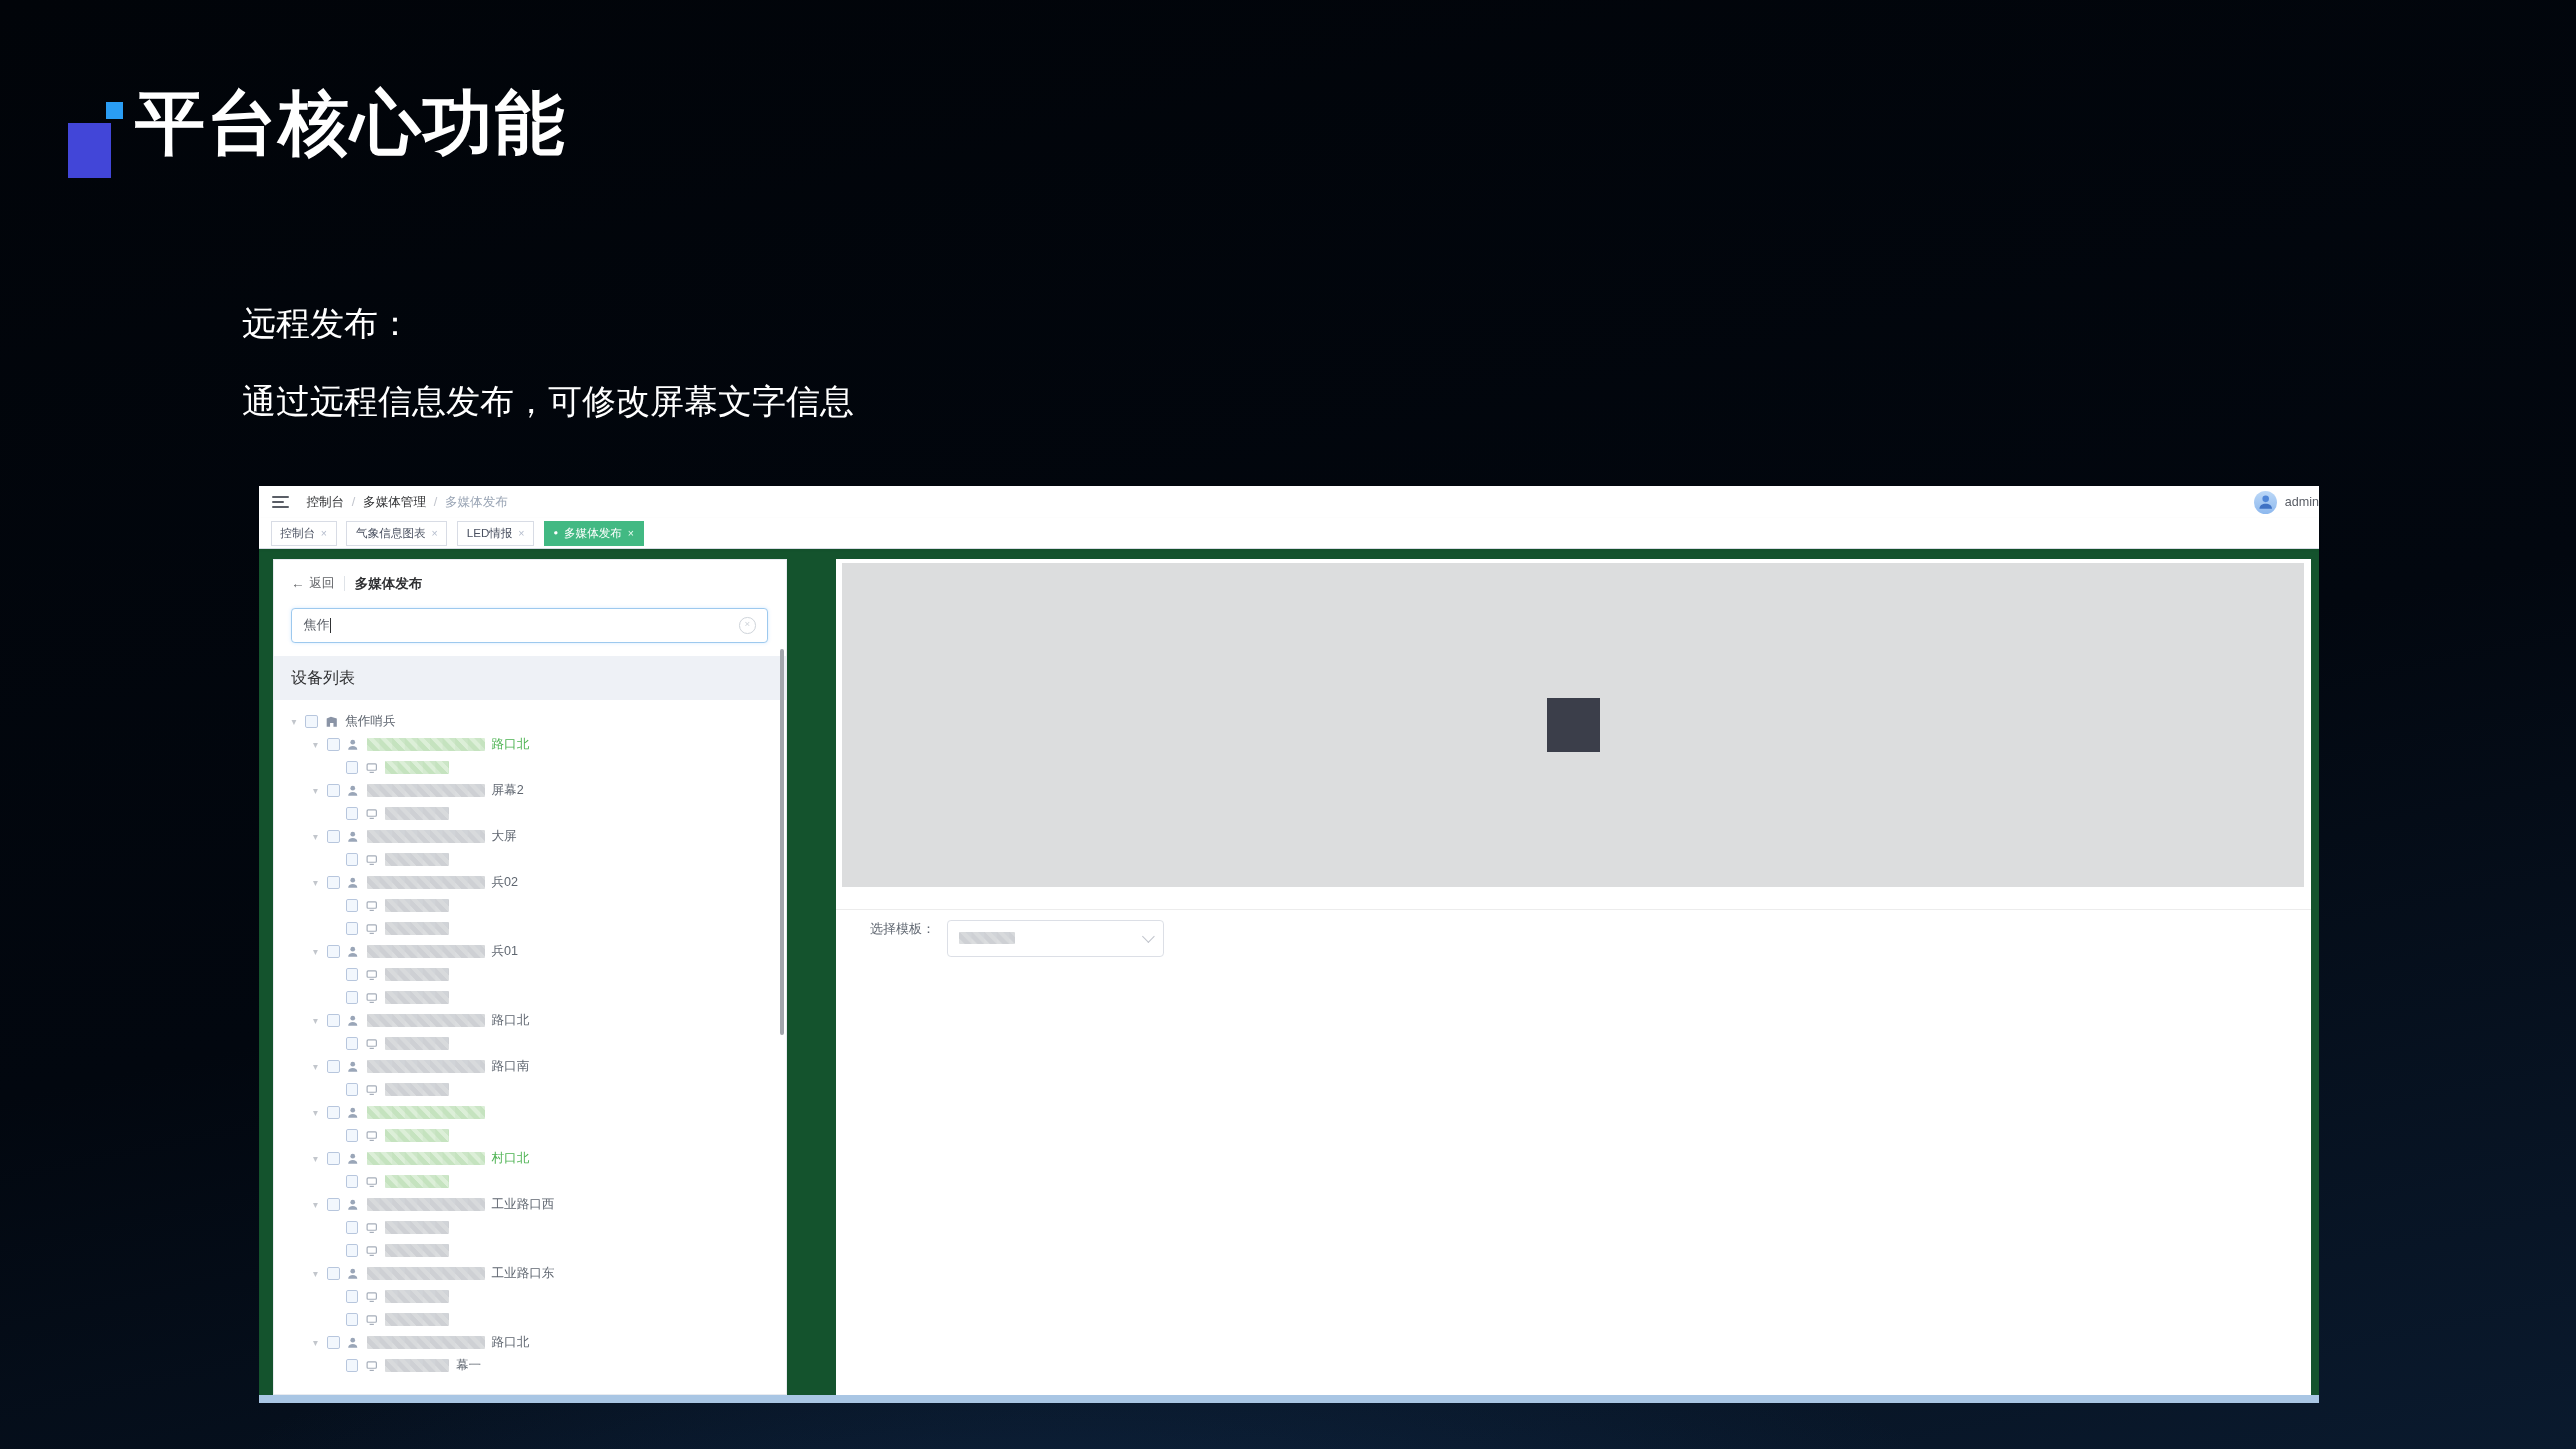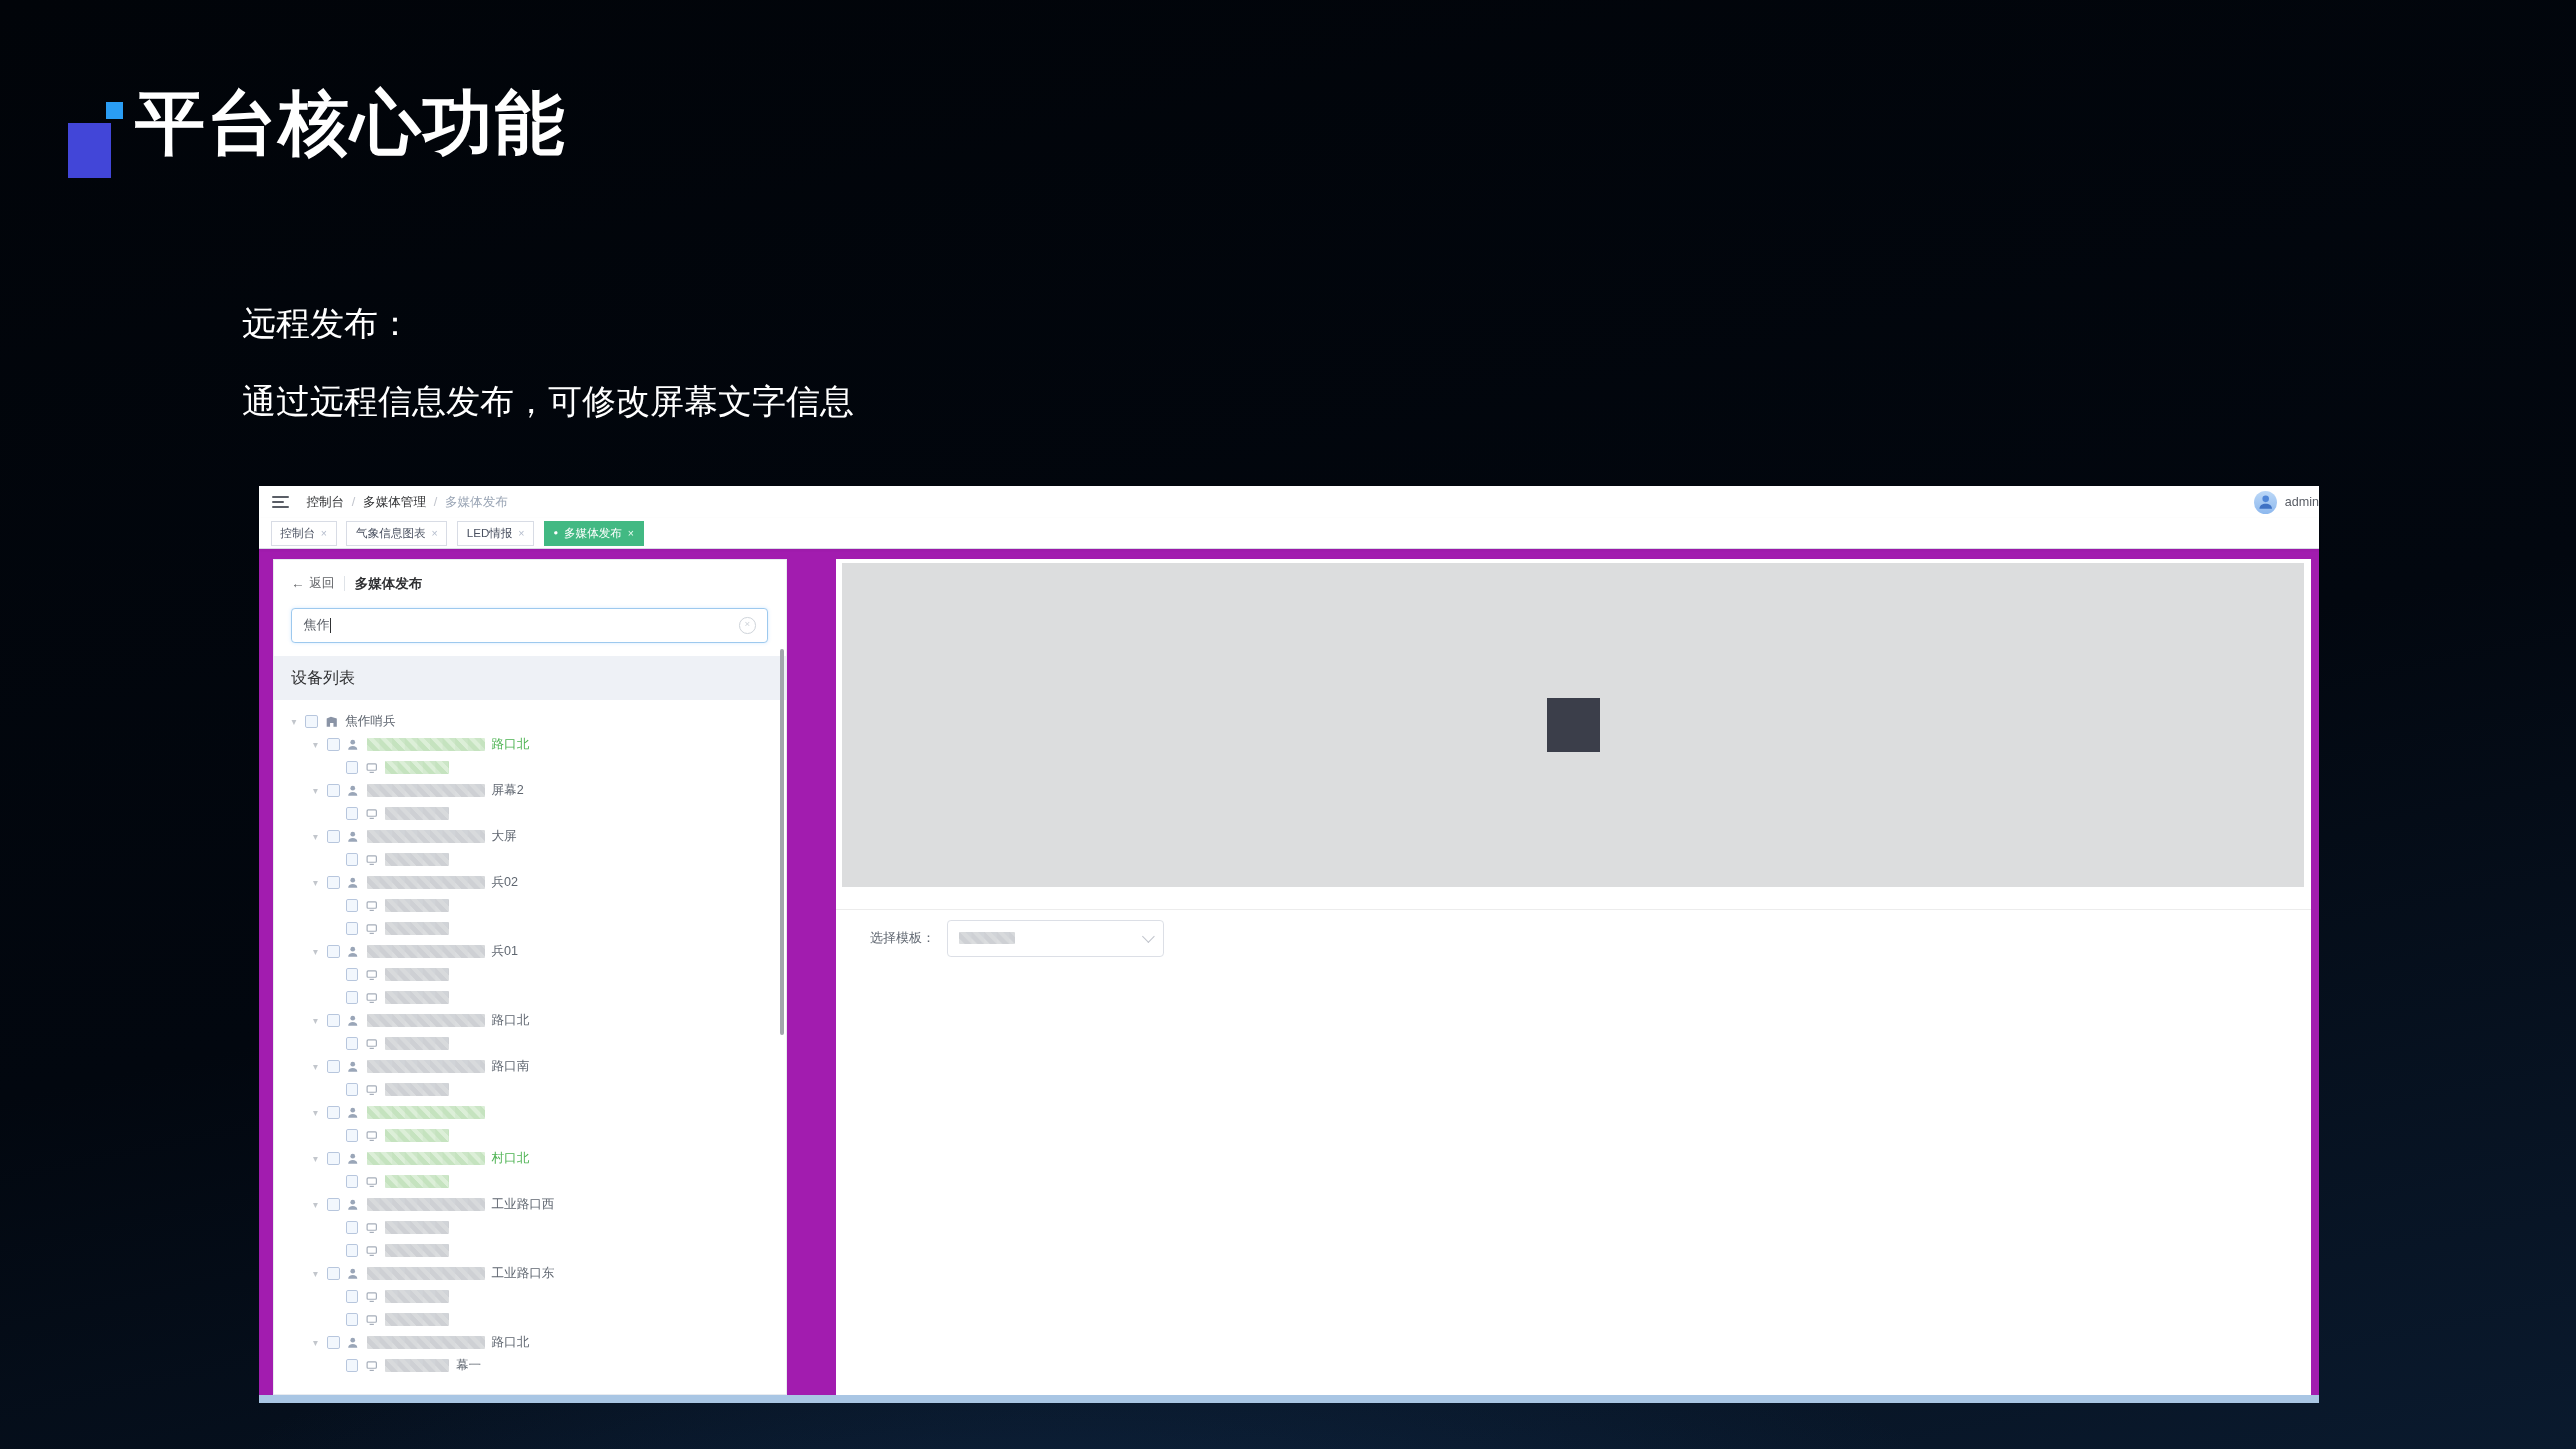--- a/index.html
+++ b/index.html
@@ -12,21 +12,21 @@
   }
   
   .sq-big{position:absolute;left:68px;top:123px;width:43px;height:55px;background:#4246d8;}
   .sq-small{position:absolute;left:106px;top:102px;width:17.4px;height:17.4px;background:#2a9df4;}
   .slide-title{position:absolute;left:135px;top:85px;margin:0;color:#fff;font-family:"Liberation Serif","DejaVu Serif",serif;
     font-size:70px;font-weight:600;letter-spacing:1.9px;line-height:1.1;}
   .sub{position:absolute;left:242px;margin:0;color:#fff;font-family:"Liberation Serif","DejaVu Serif",serif;font-size:34px;font-weight:400;}
   .sub1{top:301px;} .sub2{top:379px;}
 
   
-  .shot{position:absolute;left:259px;top:486px;width:2060px;height:917px;background:#a21caf;font-size:12.6px;color:#5f6670;}
+  .shot{position:absolute;left:259px;top:486px;width:2060px;height:917px;background:#14532d;font-size:12.6px;color:#5f6670;}
   
   .app-header{position:absolute;left:0;top:0;right:0;height:32px;background:#fff;display:flex;align-items:center;box-shadow:0 1px 1.9px rgba(0,0,0,.06);}
   .menu-icon{width:17.4px;height:11.6px;margin-left:12.6px;display:inline-flex;flex-direction:column;justify-content:space-between;cursor:pointer;}
   .menu-icon i{display:block;height:1.9px;background:#5a5e66;border-radius:1px;}
   .menu-icon i:nth-child(2){width:70%;}
   .breadcrumb{margin-left:17.4px;display:flex;align-items:center;gap:7.7px;font-size:12.6px;}
   .crumb{color:#303133;}
   .crumb.last{color:#9aa5b5;}
   .crumb-sep{color:#c0c4cc;}
   .user{margin-left:auto;display:flex;align-items:center;gap:7.7px;padding-right:0;}
@@ -65,21 +65,21 @@
   .lvl2 .blur{width:64px;}
   .tname{white-space:nowrap;}
   .green .tname{color:#4db352;}
   .vscroll{position:absolute;right:1.9px;top:89px;width:3.9px;height:386px;background:#a2a6ac;border-radius:1.9px;}
   
   .right-card{position:absolute;left:577px;top:73px;width:1475px;bottom:7.7px;background:#fff;box-sizing:border-box;overflow:hidden;}
   .preview{margin:3.9px 6.8px 0 5.8px;height:324px;background:#dcddde;display:flex;align-items:center;justify-content:center;}
   .dark-square{width:53px;height:54px;background:#3b3e4a;}
   .settings-head{padding:23px 34px 0;color:#303133;font-size:14.5px;}
   .settings-rule{margin:22px 0 0;border:none;border-top:1px solid #ececec;}
-  .form-row{margin:9.7px 0 0 34px;display:flex;align-items:center;gap:11.6px;}
+  .form-row{margin:9.7px 0 0 34px;display:flex;gap:11.6px;}
   .form-label{color:#5f6670;font-size:13px;}
   .select{width:217px;height:37px;border:1px solid #dcdfe6;border-radius:3.9px;display:flex;align-items:center;padding:0 11.6px;box-sizing:border-box;cursor:pointer;background:#fff;}
   .select .blur{width:56px;height:12.6px;}
   .chevron{margin-left:auto;width:7.7px;height:7.7px;border-right:1.4px solid #c0c4cc;border-bottom:1.4px solid #c0c4cc;transform:rotate(45deg) translateY(-2.9px);}
   .btn-row{display:flex;justify-content:center;gap:13.5px;margin-top:24px;}
   .btn{height:31px;padding:0 18.4px;border-radius:3.9px;font-size:12.6px;display:inline-flex;align-items:center;cursor:pointer;box-sizing:border-box;}
   .btn.plain{background:#fff;border:1px solid #dcdfe6;color:#5f6670;}
   .btn.primary{background:#409eff;border:1px solid #409eff;color:#fff;}
   
   .hscroll{position:absolute;left:0;right:0;bottom:0;height:7.7px;background:#a9c6e4;}

